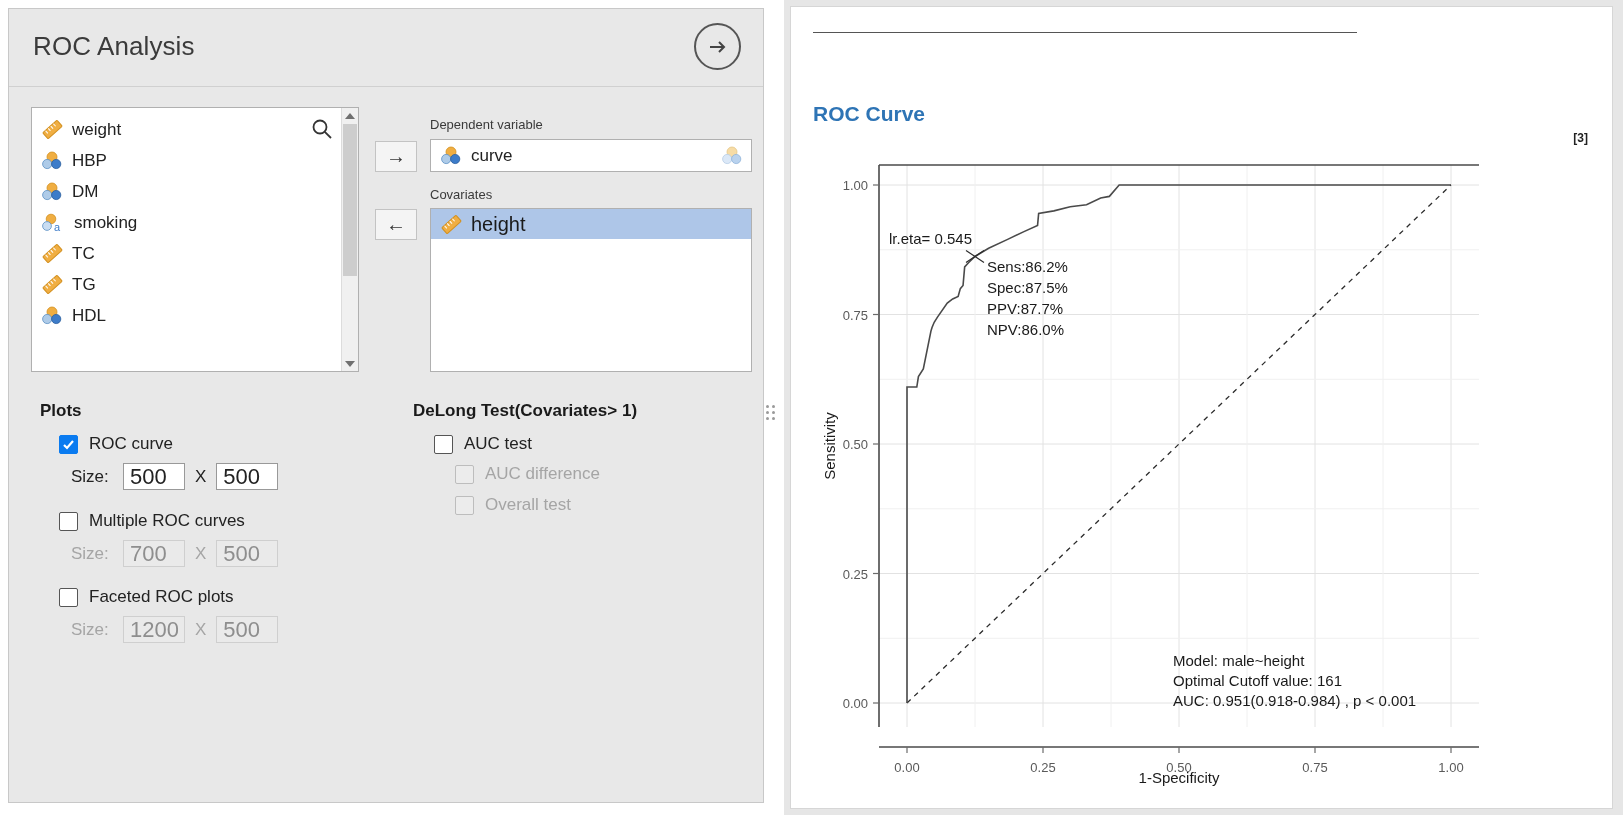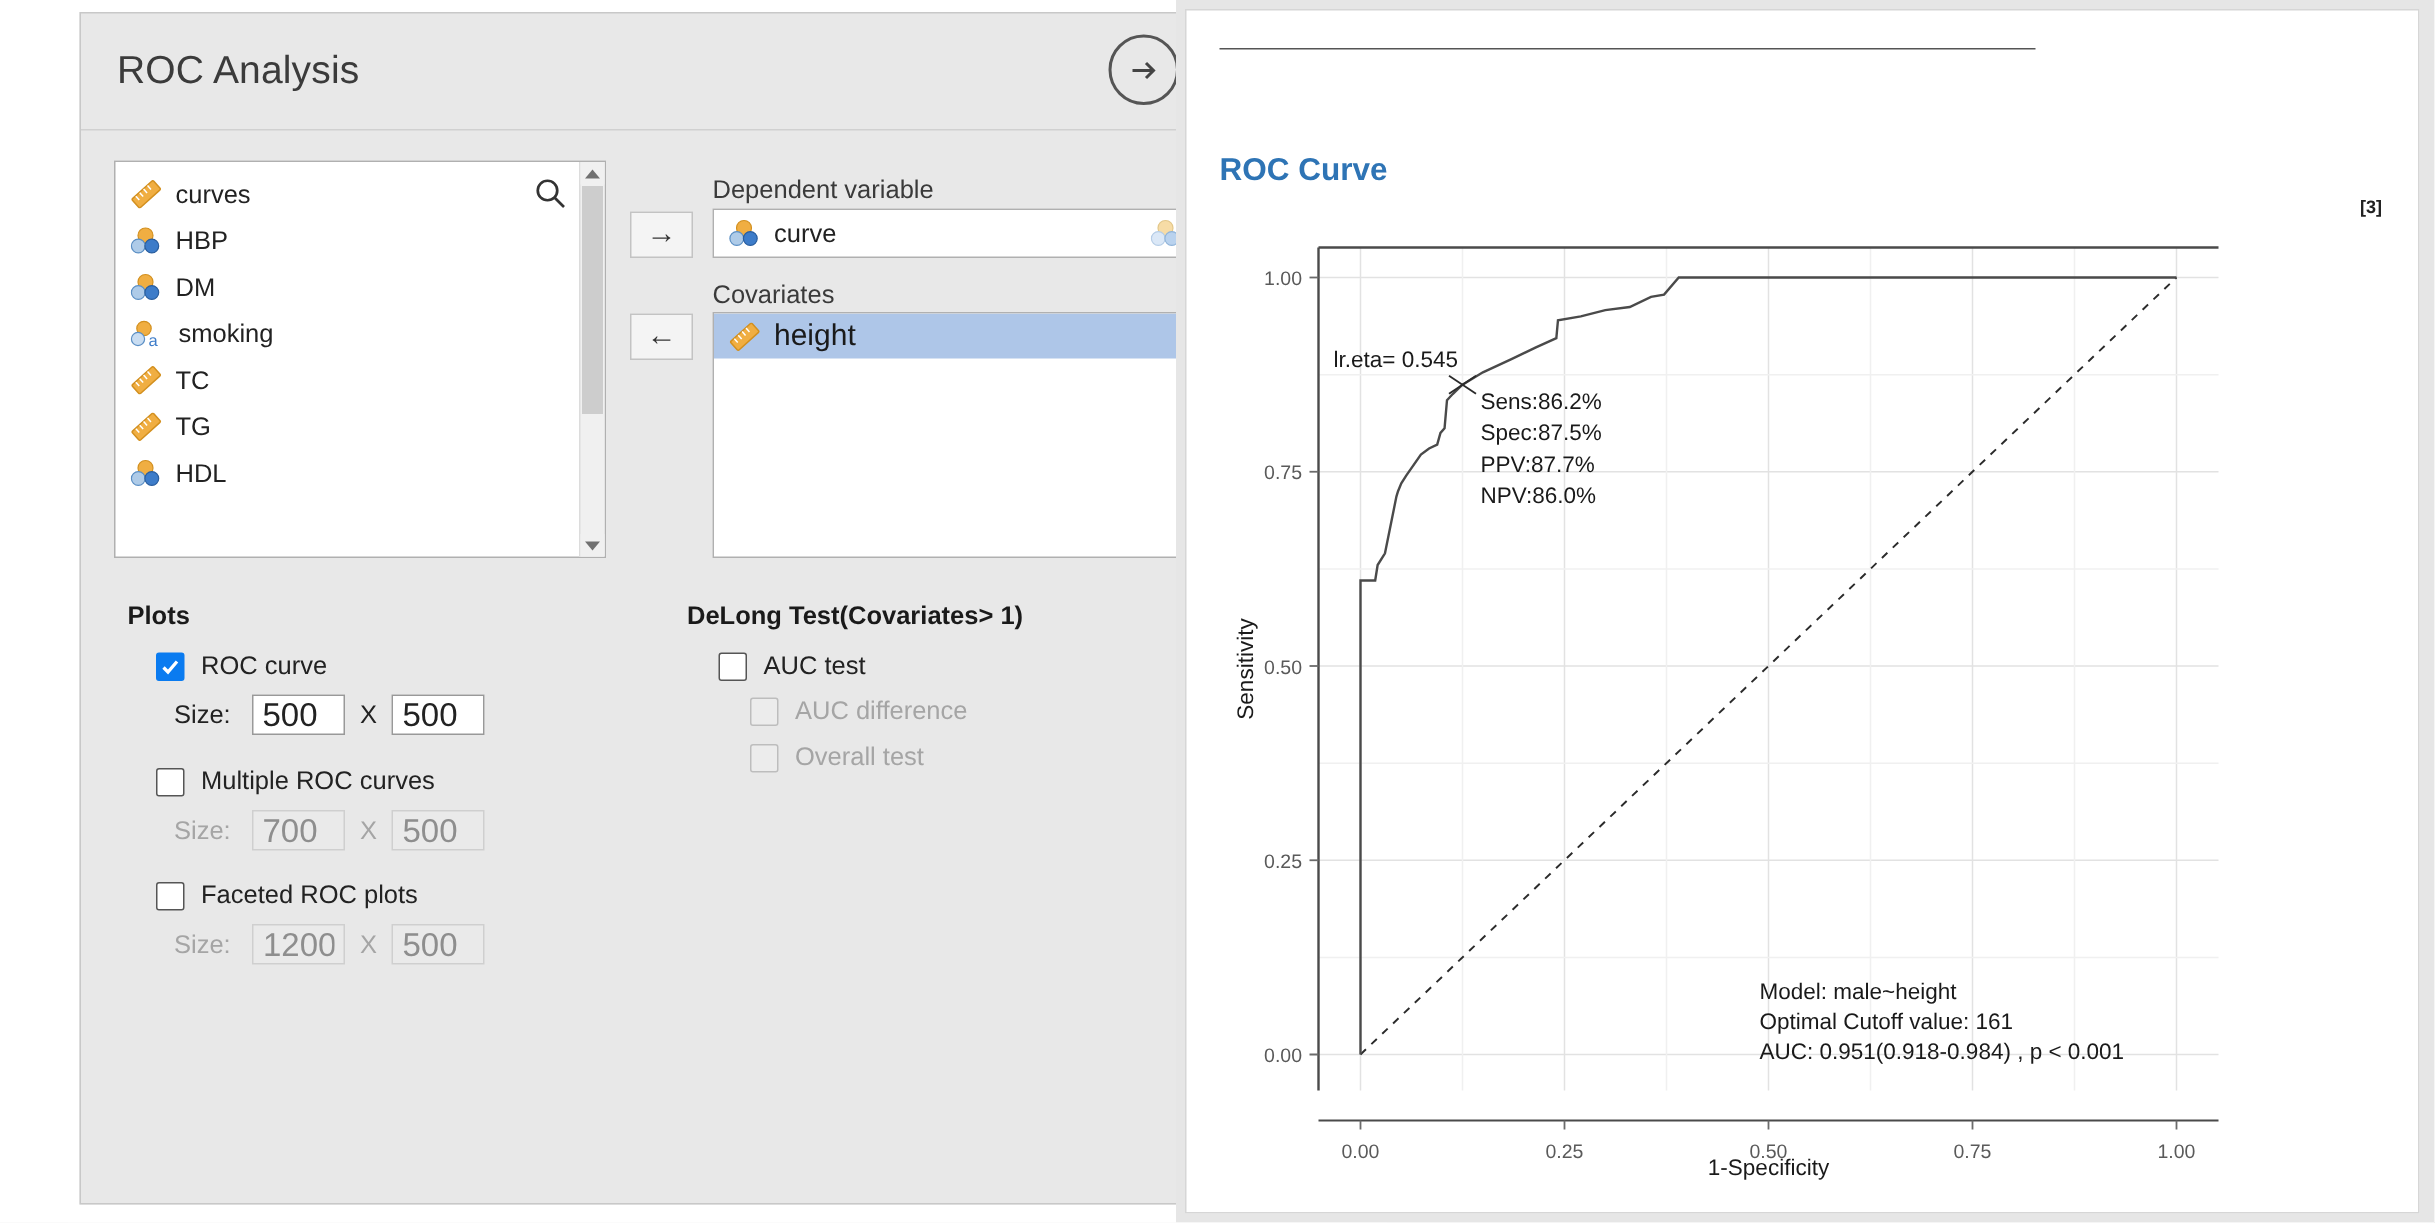--- a/index.html
+++ b/index.html
@@ -16,21 +16,20 @@
     background: #ffffff;
   }
 
   
   #left-panel {
     position: absolute;
     left: 0; top: 0;
     width: 880px; height: 815px;
     background: #ffffff;
     padding: 8px 26px 8px 8px;
-    margin-left: 45px;
   }
   #dialog {
     position: relative;
     width: 756px; height: 795px;
     background: #e8e8e8;
     border: 1px solid #c8c8c8;
   }
   #dialog-header {
     position: relative;
     height: 78px;
@@ -127,21 +126,21 @@
     cursor: pointer;
     font-size: 20px;
     color: #333;
   }
   #move-right { left: 366px; top: 132px; }
   #move-left  { left: 366px; top: 200px; }
 
   
   .field-label {
     position: absolute;
-    font-size: 17px;
+    font-size: 13px;
     color: #3a3a3a;
   }
   #dep-label { left: 421px; top: 108px; }
   #cov-label { left: 421px; top: 178px; }
 
   #dep-field {
     position: absolute;
     left: 421px; top: 130px;
     width: 322px; height: 33px;
     background: #ffffff;
@@ -314,21 +313,21 @@
               <svg width="21" height="19" viewBox="0 0 21 19">
                 <g transform="rotate(-42 10.5 9.5)">
                   <rect x="1" y="5.5" width="19" height="8" rx="1" fill="#f0ae42" stroke="#d3901f" stroke-width="1"></rect>
                   <line x1="4.5" y1="5.8" x2="4.5" y2="9.2" stroke="#fff" stroke-width="1"></line>
                   <line x1="8" y1="5.8" x2="8" y2="9.2" stroke="#fff" stroke-width="1"></line>
                   <line x1="11.5" y1="5.8" x2="11.5" y2="9.2" stroke="#fff" stroke-width="1"></line>
                   <line x1="15" y1="5.8" x2="15" y2="9.2" stroke="#fff" stroke-width="1"></line>
                 </g>
               </svg>
             </span>
-            <span class="vname">curves</span>
+            <span class="vname">weight</span>
           </div>
 
           <div class="var-item">
             <span class="icon-nominal">
               <svg width="21" height="19" viewBox="0 0 21 19">
                 <circle cx="10" cy="6" r="5" fill="#f0ae42" stroke="#d3901f" stroke-width="0.8"></circle>
                 <circle cx="5.2" cy="13" r="4.6" fill="#aecbe8" stroke="#5b8fc4" stroke-width="0.8"></circle>
                 <circle cx="14.2" cy="13" r="4.6" fill="#3d7cc9" stroke="#2a5e9e" stroke-width="0.8"></circle>
               </svg>
             </span>

